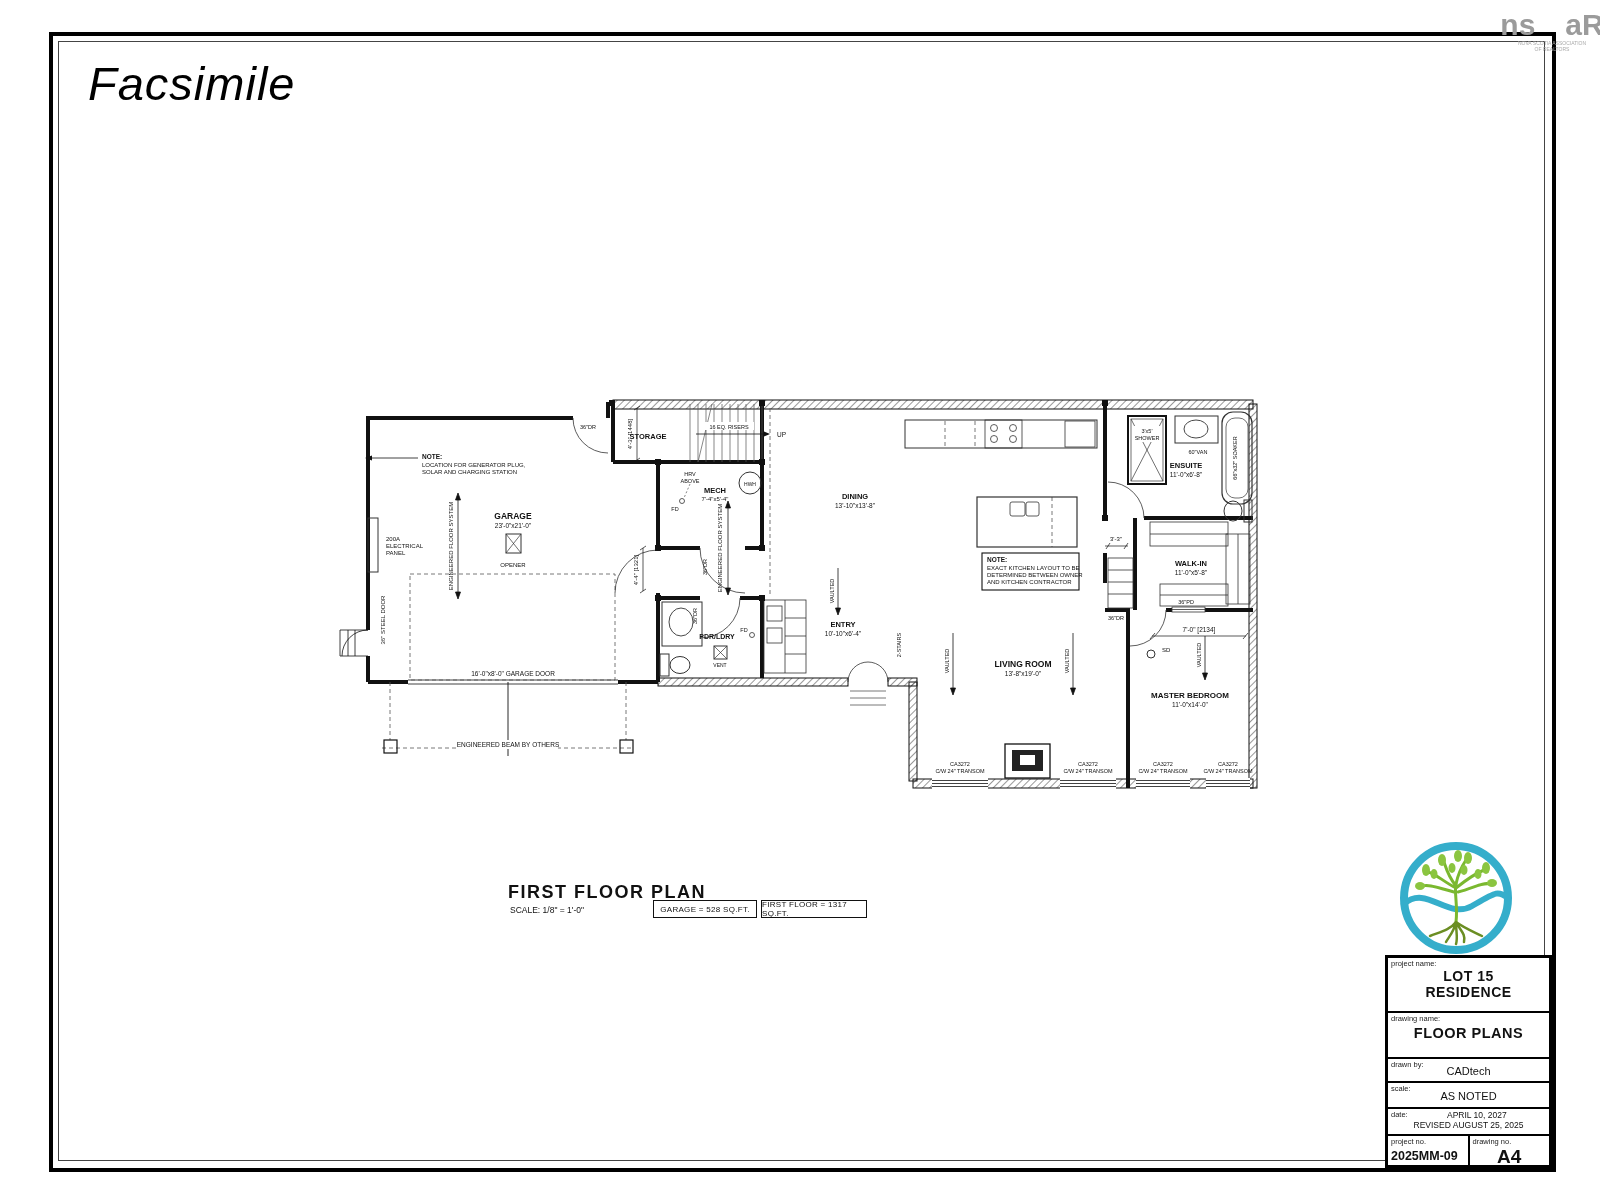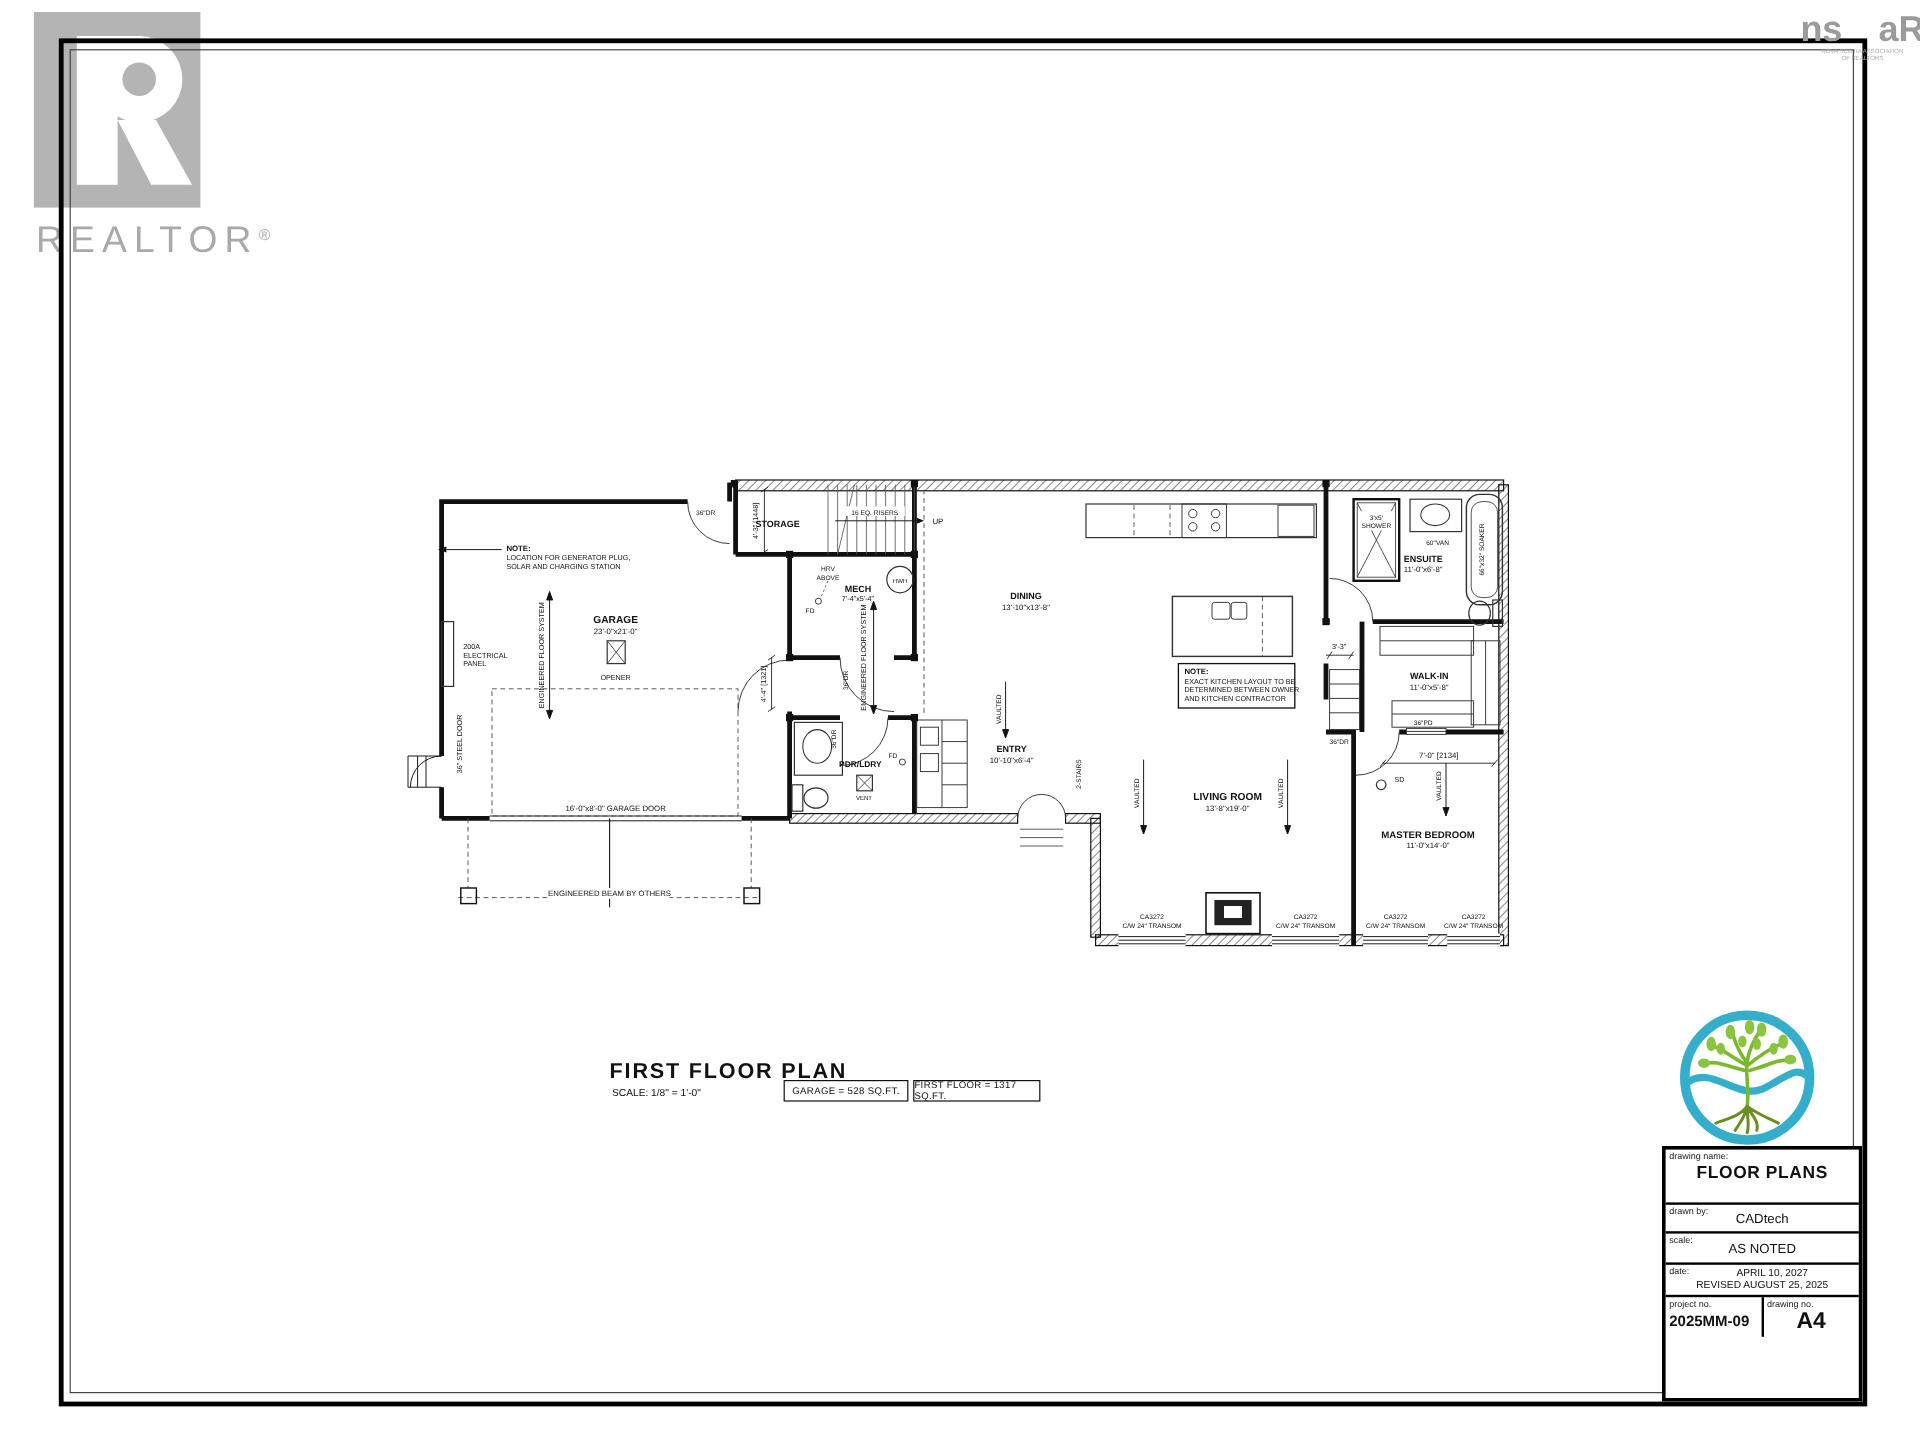--- a/index.html
+++ b/index.html
@@ -45,34 +45,22 @@
   .tbot>div{flex:1;padding:1px 3px;box-sizing:border-box;}
   .tbot>div:first-child{border-right:2px solid #000;}
   .tproj{font-weight:bold;font-size:12.5px;margin-top:3px;}
   .tdwg{font-weight:bold;font-size:19px;text-align:center;margin-top:0px;}
   .logo-circle{position:absolute;left:1396px;top:838px;z-index:4;}
 </style>
 </head>
 <body>
 <div id="canvas">
 
-<div class="realtor">
-  <svg width="140" height="164" viewBox="0 0 140 164">
-    <rect x="0" y="0" width="139" height="163" fill="#b4b4b4"></rect>
-    <rect x="36" y="20" width="34" height="124" fill="#fff"></rect>
-    <circle cx="88" cy="56" r="36" fill="#fff"></circle>
-    <rect x="60" y="20" width="28" height="44" fill="#fff"></rect>
-    <circle cx="88" cy="56" r="14" fill="#b4b4b4"></circle>
-    <polygon points="70,90 102,90 132,144 98,144" fill="#fff"></polygon>
-  </svg>
-  <div class="realtor-word">
-    <span>REALTOR</span><span class="realtor-reg">®</span>
-  </div>
-</div>
-
+
+<div class="facsimile">Facsimile</div>
 
 <div class="frame-inner"></div>
 <div class="frame"></div>
 
 <div class="nsar">
   <div class="nsar-row">
     <span>ns</span>
     <svg width="26" height="26" viewBox="0 0 26 26">
       <path d="M3,25 V12 L13,3 L23,12 V25" fill="none" stroke="#9b9b9b" stroke-width="3"></path>
       <path d="M13,22 V13 M9,16 L13,12 L17,16" fill="none" stroke="#9b9b9b" stroke-width="2.2"></path>
@@ -427,20 +415,25 @@
     <ellipse cx="22" cy="-24" rx="3.5" ry="5"></ellipse>
         <ellipse cx="-4" cy="-30" rx="3.5" ry="5"></ellipse>
     <ellipse cx="8" cy="-28" rx="3.5" ry="5"></ellipse>
   </g>
   <g stroke="#6b8e23" stroke-width="2.5" fill="none" stroke-linecap="round">
     <path d="M0,24 C-6,32 -16,34 -26,38 M0,24 C-2,34 -8,40 -10,44 M0,24 C4,32 10,36 8,44 M0,24 C8,30 18,34 26,38 M0,24 C0,34 2,40 0,46"></path>
   </g>
 </svg>
 
 <div class="tblock">
+  <div class="trow" style="height:55px;">
+    <div class="tlabel">project name:</div>
+    <div class="tval-lg">LOT 15</div>
+    <div class="tval-lg">RESIDENCE</div>
+  </div>
   <div class="trow" style="height:46px;">
     <div class="tlabel">drawing name:</div>
     <div class="tval-md">FLOOR PLANS</div>
   </div>
   <div class="trow" style="height:24px;">
     <div class="tlabel">drawn by:</div>
     <div class="tval-sm" style="margin-top:-4px;">CADtech</div>
   </div>
   <div class="trow" style="height:26px;">
     <div class="tlabel">scale:</div>

